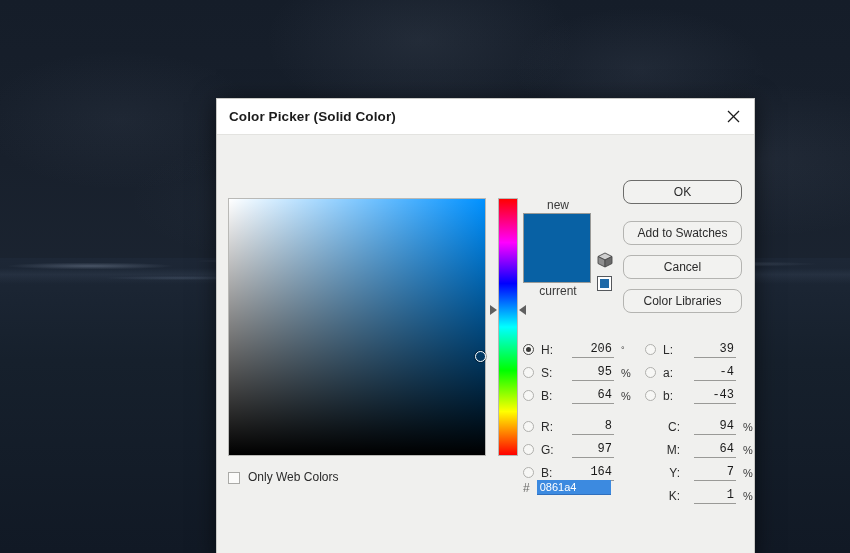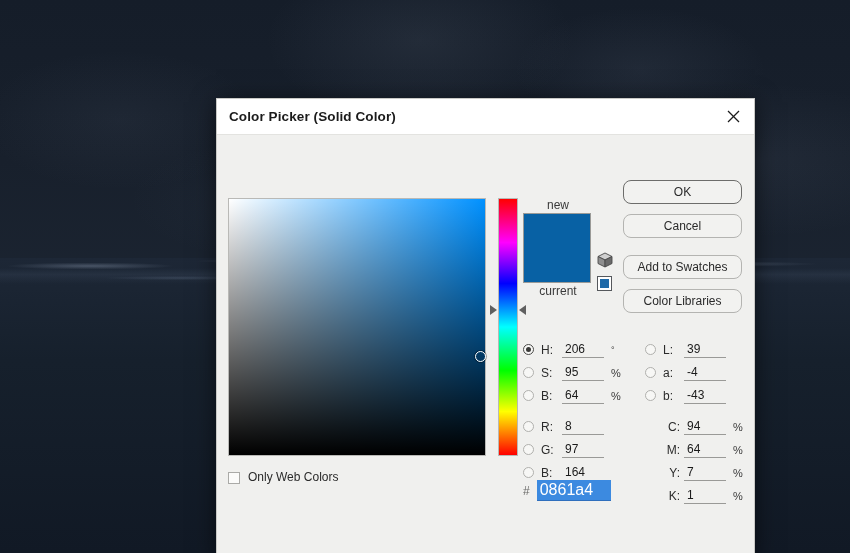--- a/index.html
+++ b/index.html
@@ -295,30 +295,31 @@
   .flabel {
     font-size: 12px;
     color: #2b2b2b;
     width: 17px;
     flex: 0 0 auto;
   }
   .flabel.rt { text-align: right; width: 17px; }
 
   .finput {
     width: 42px;
-    font-family: Liberation Sans, sans-serif;
+    font-family: Liberation Mono, monospace;
     font-size: 12px;
     color: #1a1a1a;
     border: none;
     border-bottom: 1px solid #9a9a97;
     background: transparent;
     padding: 1px 2px 1px 3px;
-    margin-left: 4px;
+    margin-left: 14px;
     box-sizing: border-box;
     outline: none;
+    text-align: right;
   }
   .funit {
     font-size: 11px;
     color: #3a3a3a;
     margin-left: 7px;
     width: 12px;
     flex: 0 0 auto;
   }
   .funit.deg { font-size: 9px; }
 
@@ -330,21 +331,21 @@
     align-items: center;
   }
   .hash {
     font-size: 12px;
     color: #6a6a68;
     margin-right: 7px;
   }
   .hexinput {
     width: 74px;
     font-family: "Liberation Sans", sans-serif;
-    font-size: 16px;
+    font-size: 11px;
     color: #ffffff;
     background: #3c8ae0;
     border: none;
     border-bottom: 1px solid #2f6fbd;
     padding: 1px 3px;
     box-sizing: border-box;
     outline: none;
   }
 </style>
 </head>
@@ -401,22 +402,22 @@
           <polygon points="15,4.5 8,8 8,15 15,11.5" fill="#6a6a6a" stroke="#4a4a4a" stroke-width="0.9"></polygon>
         </svg>
       </span>
       <span class="websafe-sq">
         <span class="websafe-inner" style="background: rgb(31, 106, 168);"></span>
       </span>
     </div>
 
     <div class="btn-col">
       <button class="pbtn default">OK</button>
+      <button class="pbtn m2">Add to Swatches</button>
       <button class="pbtn m1">Cancel</button>
-      <button class="pbtn m2">Add to Swatches</button>
       <button class="pbtn m1">Color Libraries</button>
     </div>
 
     <div class="fields">
 
       <div class="col-left">
         <div class="frow">
           <span class="radio on"></span>
           <span class="flabel">H:</span>
           <input class="finput" value="206" style="">

